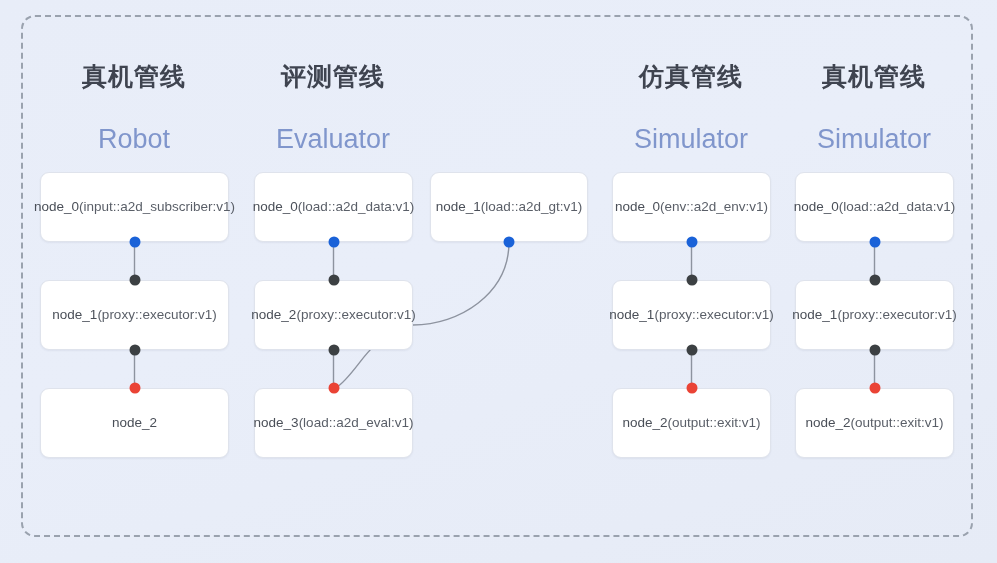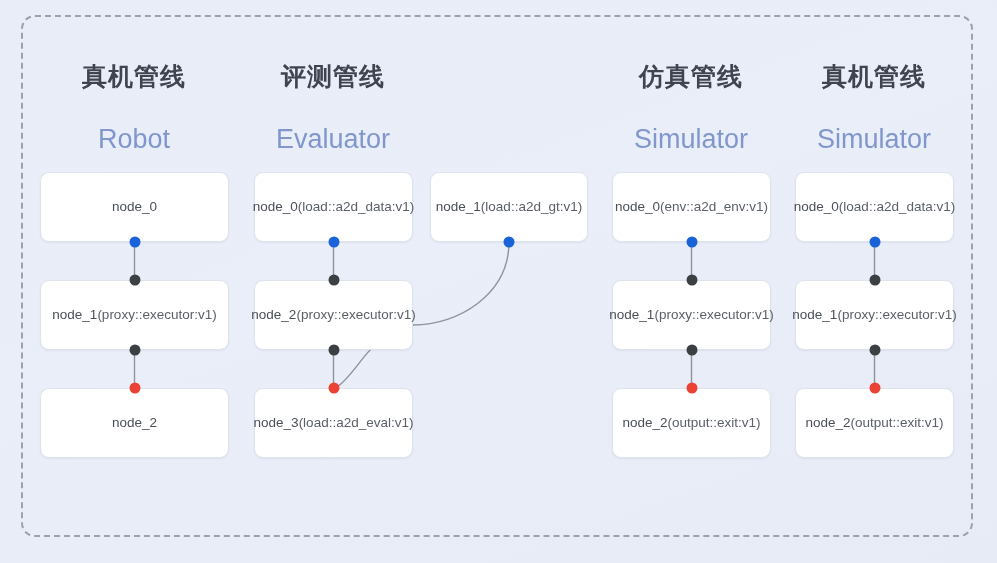--- a/index.html
+++ b/index.html
@@ -125,20 +125,21 @@
       <line x1="874.5" y1="350" x2="874.5" y2="388" stroke="#8d939f" stroke-width="1.4"></line>
     </svg>
 
   <div class="group-frame"></div>
 
   <div id="columns-layer">
       <div class="col-title" style="left: 134px;">真机管线</div>
       <div class="col-subtitle" style="left: 134px;">Robot</div>
       <div class="node-box" style="left: 40px; top: 172px; width: 189px;">
         <div class="node-name">node_0</div>
+        <div class="node-type">(input::a2d_subscriber:v1)</div>
       </div>
       <div class="port blue" style="left: 134.5px; top: 242px;"></div>
       <div class="node-box" style="left: 40px; top: 280px; width: 189px;">
         <div class="node-name">node_1</div>
         <div class="node-type">(proxy::executor:v1)</div>
       </div>
       <div class="port black" style="left: 134.5px; top: 280px;"></div>
       <div class="port black" style="left: 134.5px; top: 350px;"></div>
       <div class="node-box" style="left: 40px; top: 388px; width: 189px;">
         <div class="node-name">node_2</div>

